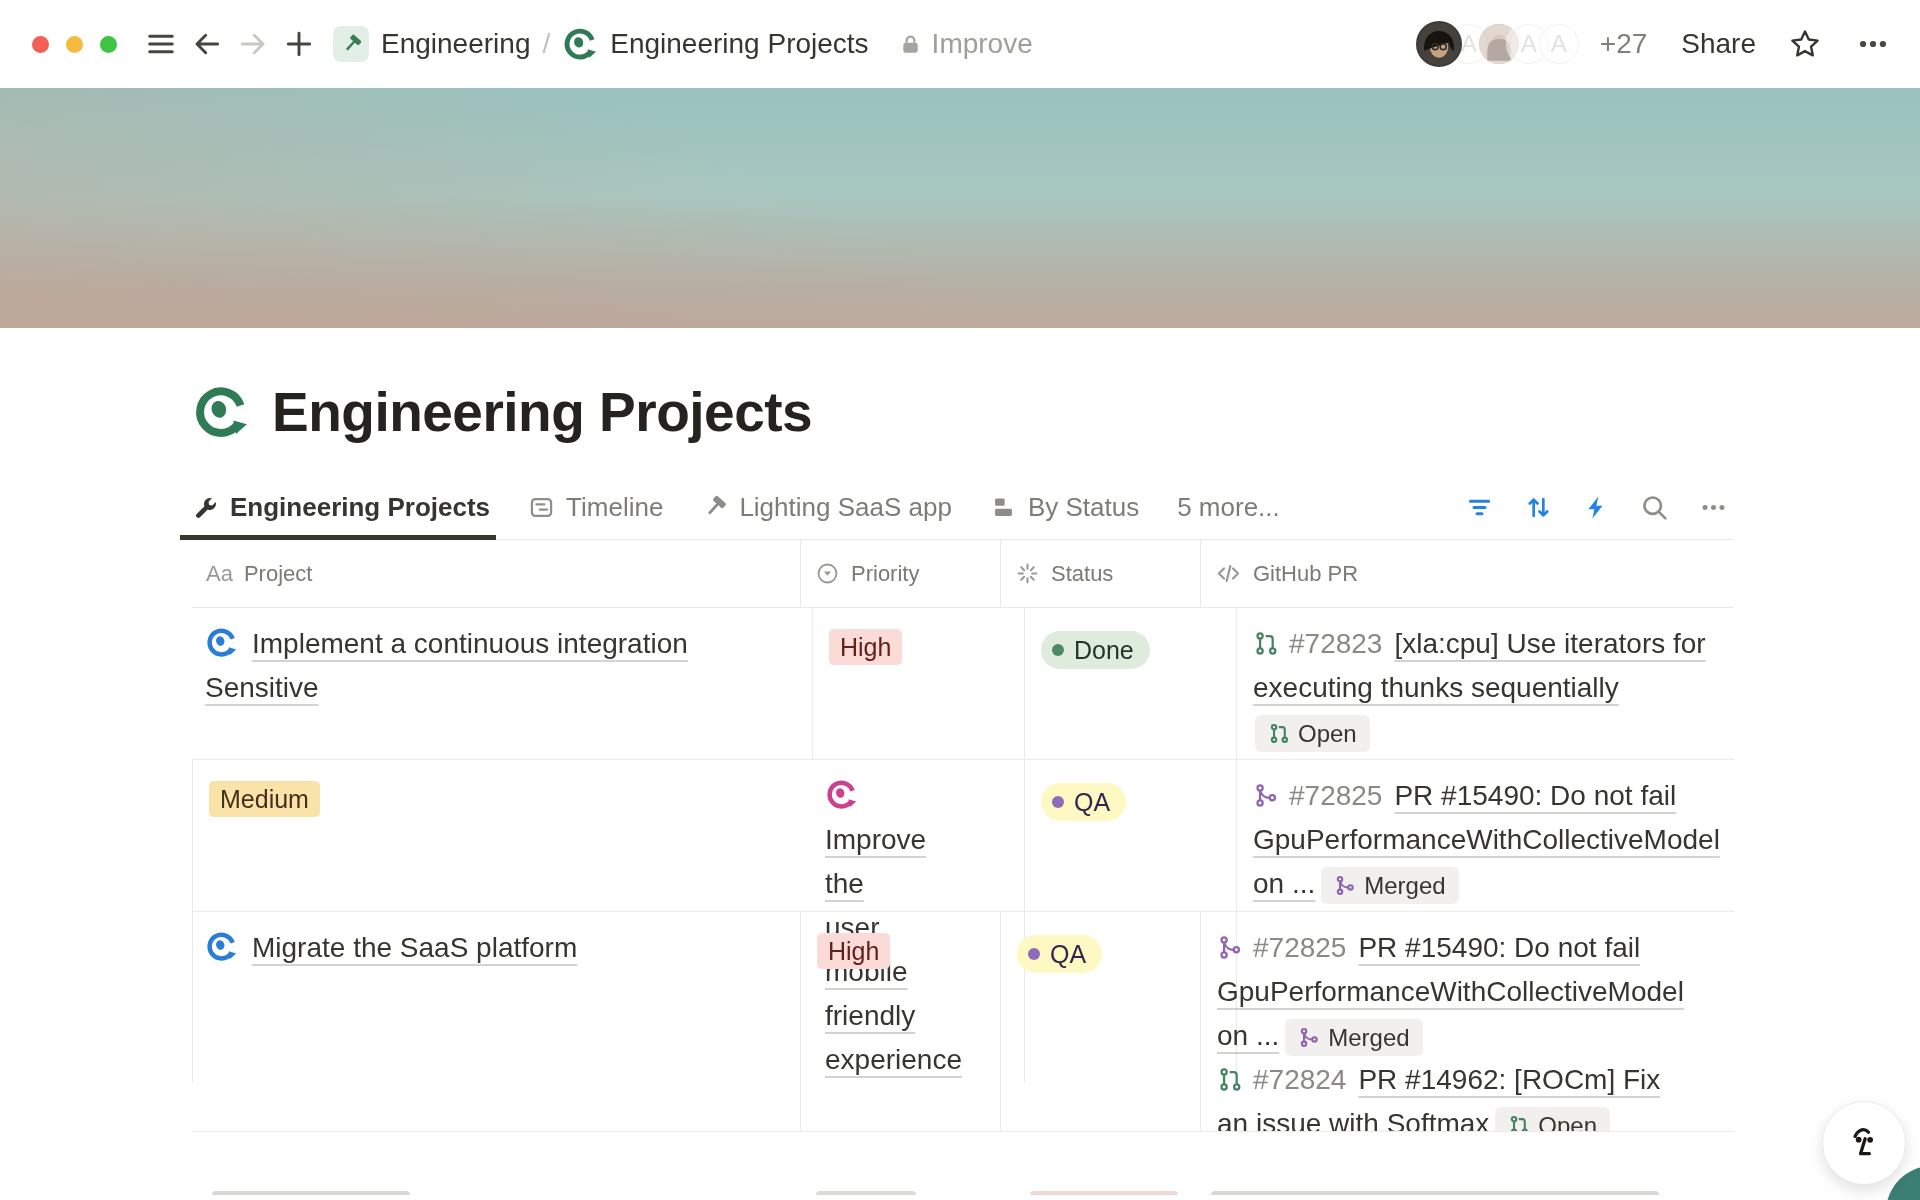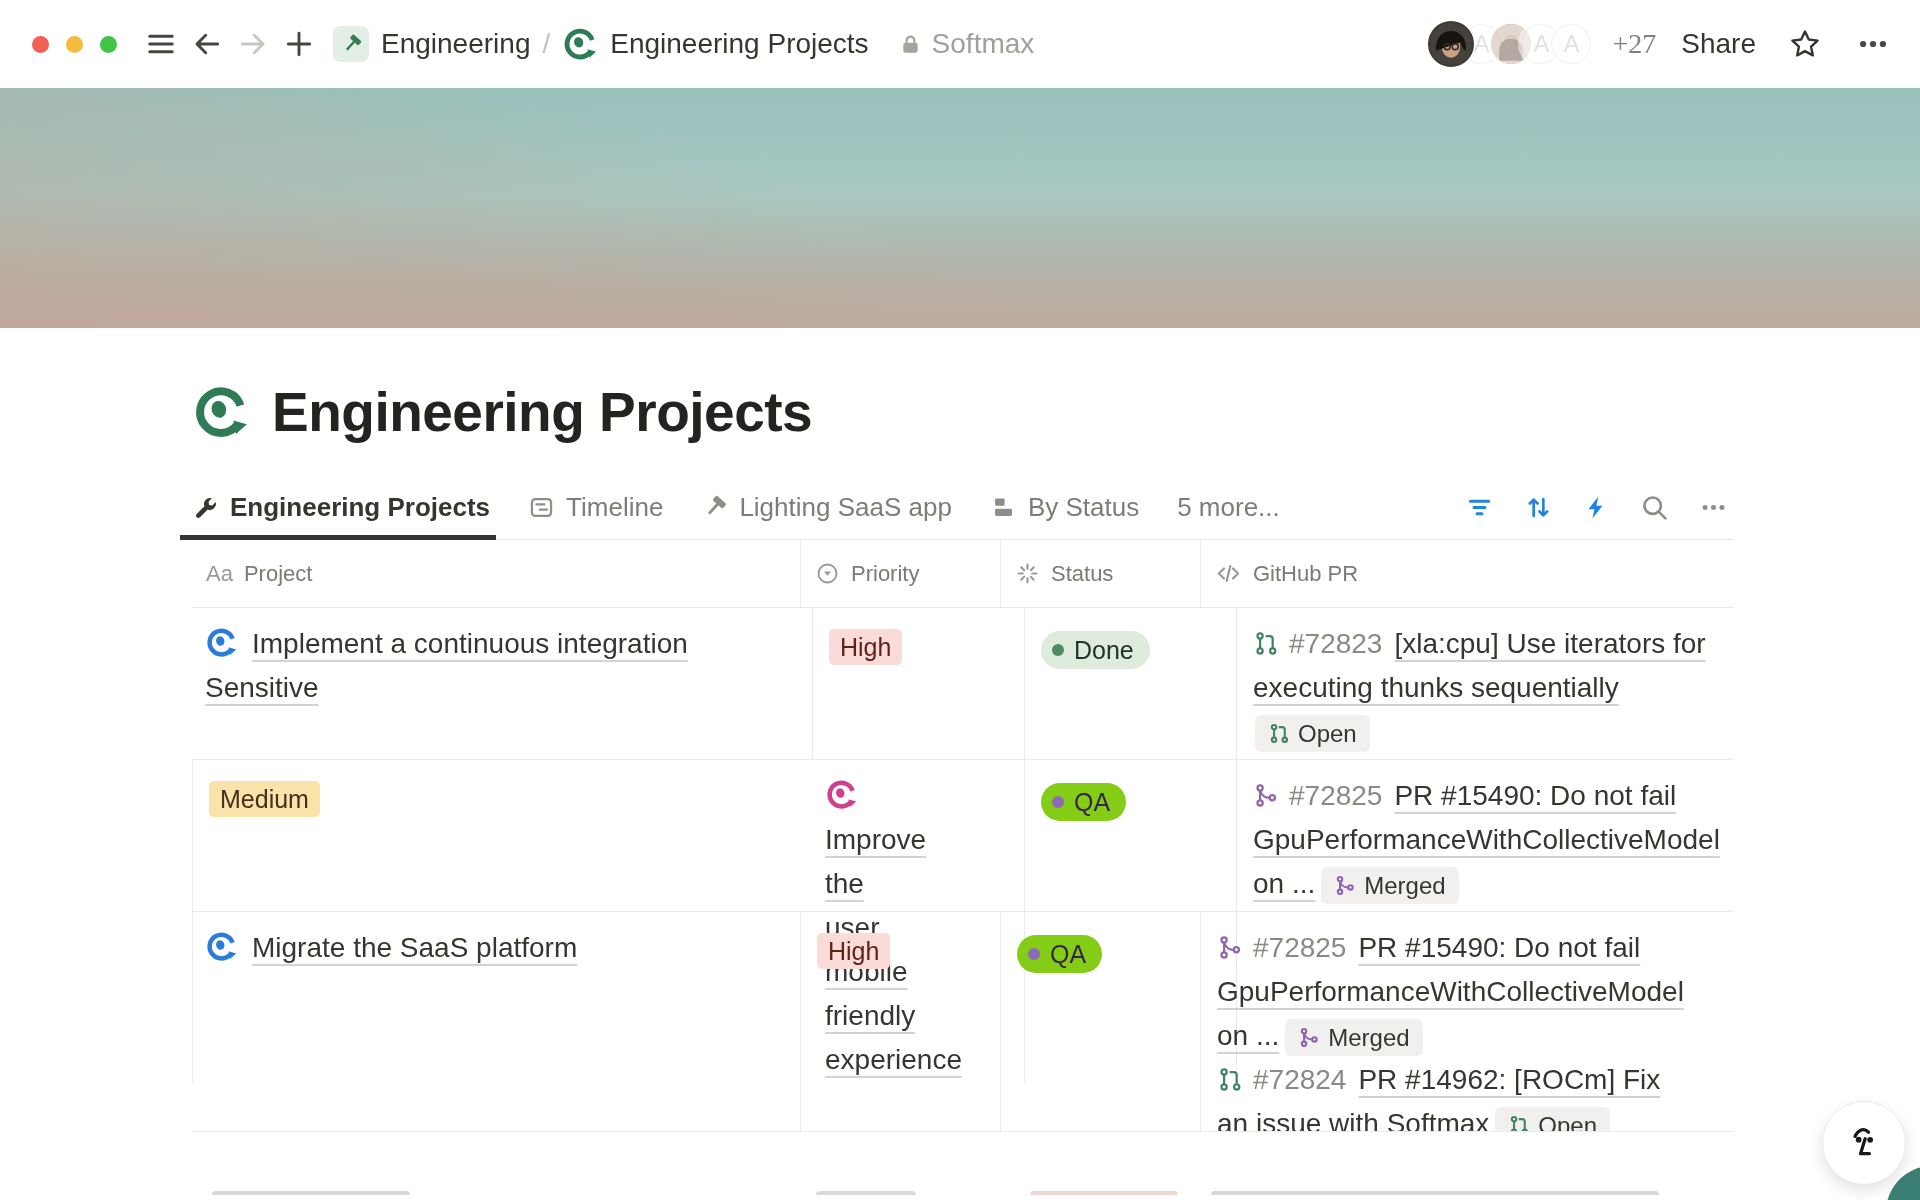--- a/index.html
+++ b/index.html
@@ -28,21 +28,21 @@
   .tb-right { display:flex; align-items:center; }
   .avatars { display:flex; align-items:center; margin-right:18px; }
   .avatar { width:46px; height:46px; border-radius:50%; border:3px solid #fff;
     display:flex; align-items:center; justify-content:center; background:#fff; }
   .avatar + .avatar { margin-left:-16px; }
   .avatar.main { border:2.5px solid #3F3B37; background:#45413C; overflow:hidden; z-index:5;}
   .avatar.faded { opacity:.5; }
   .avatar.letter { border:3px solid #fff; box-shadow:0 0 0 1px #E6E4E0 inset; color:#C9C7C2;
     font-size:24px; background:#fff; }
   .avatar.photo { background:linear-gradient(180deg,#8a7468 15%,#c5b3a6 60%,#a99488); overflow:hidden;}
-  .more-count { color:#82807B; font-size:28px; margin-right:25px;font-family:Liberation Serif, serif; }
+  .more-count { color:#82807B; font-size:28px; margin-right:34px; }
   .share { font-size:28px; color:#37352F; margin-right:32px; cursor:pointer; }
   .star-btn,.tb-more { display:inline-flex; color:#37352F; cursor:pointer; }
   .star-btn { margin-right:34px; }
 
   
   .cover { height:240px; cursor:pointer;
     background:
       linear-gradient(205deg, rgba(150,190,185,0) 55%, rgba(193,164,150,.5) 100%),
       linear-gradient(180deg,#99C2BD 0%,#A8C7C0 45%,#B6B0A5 82%,#BEAB9F 100%); }
 
@@ -89,21 +89,21 @@
   .g-green{color:#2E7B55;} .g-blue{color:#2A7CD9;} .g-pink{color:#CE3F8D;}
 
   .tag { display:inline-block; font-size:25px; line-height:36px; padding:0 11px;
     border-radius:5px; cursor:pointer; }
   .tag-high { background:#FBDBD7; color:#63211B; }
   .tag-medium { background:#F9E3A9; color:#46301D; }
   .pill { display:inline-flex; align-items:center; gap:10px; font-size:25px; height:38px;
     padding:0 16px 0 11px; border-radius:999px; cursor:pointer; }
   .pill .dot-s { width:12px; height:12px; border-radius:50%; }
   .pill-done { background:#DEEBDD; color:#20352A; } .pill-done .dot-s { background:#4D8A63; }
-  .pill-qa { background:#84cc16; color:#35254C; } .pill-qa .dot-s { background:#8D6BB8; }
+  .pill-qa { background:#fef9c3; color:#35254C; } .pill-qa .dot-s { background:#8D6BB8; }
 
   .pr-entry { margin:0; }
   .pr-ico { display:inline-flex; width:27px; height:27px; vertical-align:-4px; margin-right:9px; }
   .pr-ico.sm { width:23px; height:23px; vertical-align:-4px; margin-right:7px; }
   .ico-open { color:#448361; } .ico-merged { color:#9065B0; }
   .pr-num { color:#8B8984; margin-right:12px; }
   .state-badge { display:inline-flex; align-items:center; background:#F1F0EE; border-radius:6px;
     height:37px; padding:0 13px; font-size:24px; font-weight:500; color:#37352F;
     vertical-align:-4px; cursor:pointer; margin-left:6px; white-space:nowrap; }
   .state-line { line-height:44px; }
@@ -172,21 +172,21 @@
               <path d="M17.1 15.5 22.7 17.1 18.2 21.1 Z" fill="currentColor"></path>
               <ellipse cx="11.1" cy="10.9" rx="3" ry="3.5" fill="currentColor" transform="rotate(-18 11.1 10.9)"></ellipse>
             </svg>
         </span>
         <a class="crumb">Engineering Projects</a>
         <span class="lock-group">
           <svg width="23" height="23" viewBox="0 0 24 24" fill="#A6A49F">
               <rect x="4.5" y="10.3" width="15" height="10.2" rx="2.2"></rect>
               <path d="M8 10.3V7.8a4 4 0 0 1 8 0v2.5" fill="none" stroke="#A6A49F" stroke-width="2.4"></path>
             </svg>
-          <span>Softmax</span>
+          <span>Improve</span>
         </span>
       </nav>
     </div>
     <div class="tb-right">
       <div class="avatars">
         <span class="avatar main">
           <svg width="46" height="46" viewBox="0 0 24 24">
               <circle cx="12" cy="12" r="12" fill="#45413C"></circle>
               <ellipse cx="12" cy="14" rx="5.2" ry="5.8" fill="#C9A284"></ellipse>
               <path d="M3.5 16c-.6-7 2.8-11.5 8.5-11.5S21.1 9 20.5 16c-1.8-1.2-2.6-3.4-3-5.2-2.2 1.8-8.2 2.2-14 5.2z" fill="#171410"></path>

